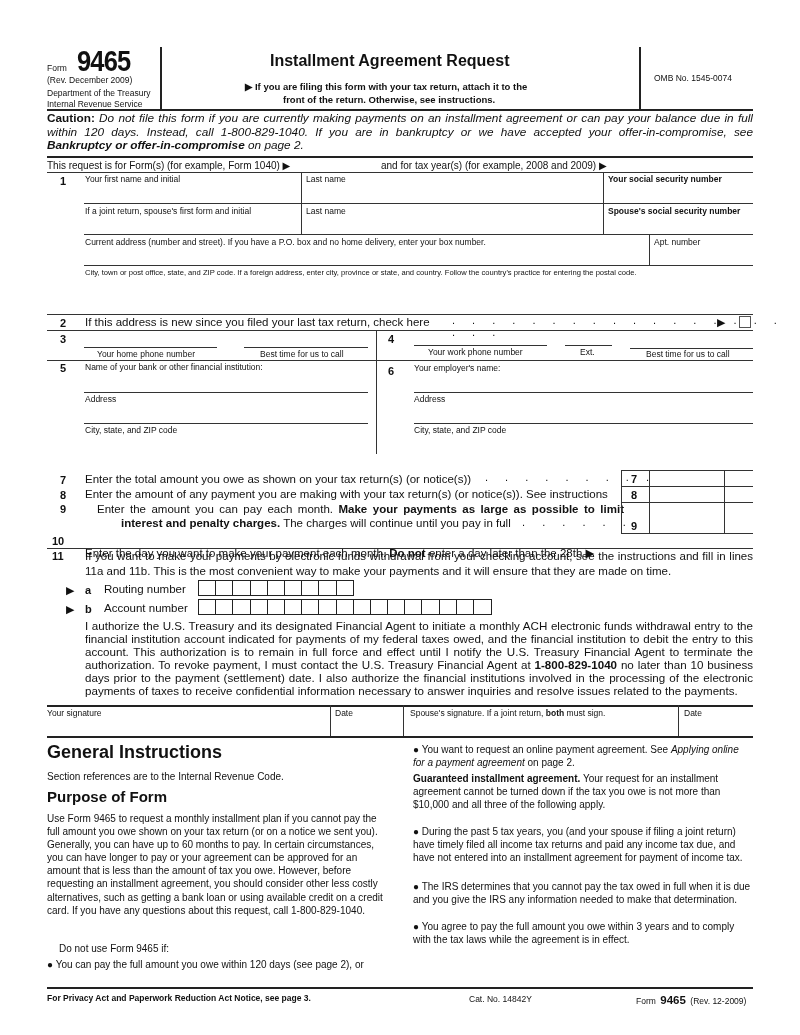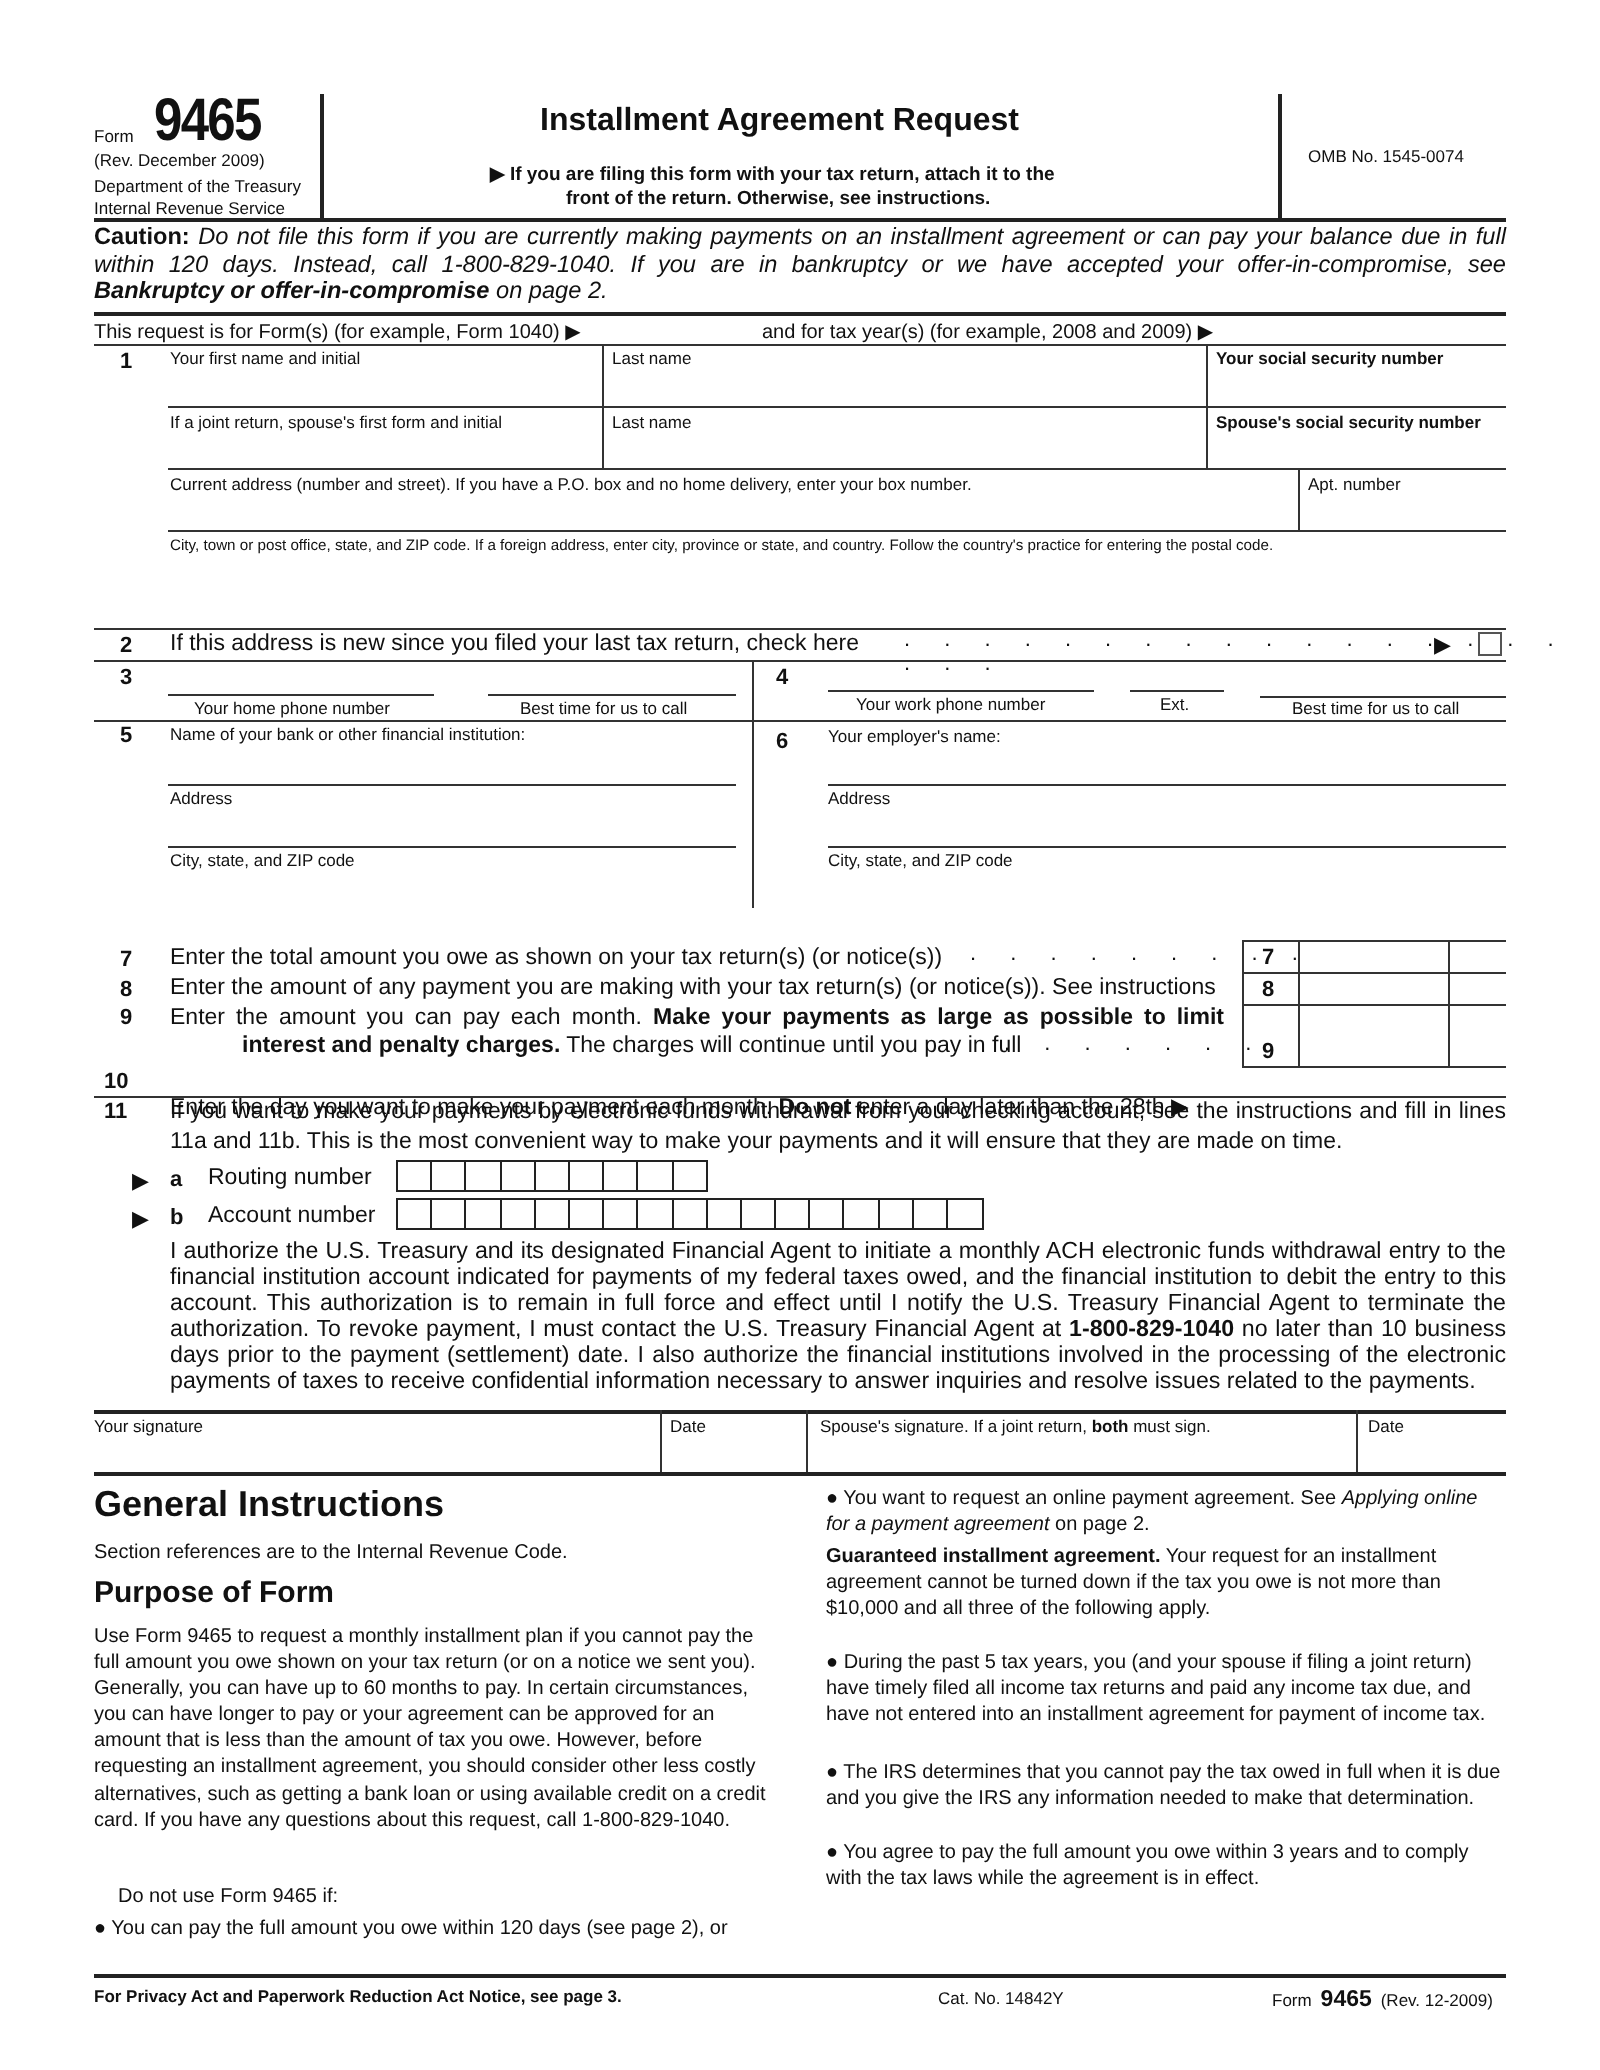--- a/index.html
+++ b/index.html
@@ -134,21 +134,21 @@
 <div class="field" style="left:414px;top:436px;width:339px;height:17px;"></div>
 
 <span class="abs num" style="left:60px;top:474px;">7</span>
 <span class="abs lbl" style="left:85px;top:473px;">Enter the total amount you owe as shown on your tax return(s) (or notice(s))</span>
 <span class="abs dots" style="left:485px;top:471px;">. . . . . . . . .</span>
 
 <span class="abs num" style="left:60px;top:489px;">8</span>
 <span class="abs lbl" style="left:85px;top:488px;">Enter the amount of any payment you are making with your tax return(s) (or notice(s)). See instructions</span>
 
 <span class="abs num" style="left:60px;top:503px;">9</span>
-<div class="abs lbl" style="left:85px;top:503px;width:527px;text-align:justify;text-align-last:justify;">
+<div class="abs lbl" style="left:97px;top:503px;width:527px;text-align:justify;text-align-last:justify;">
   <span>Enter the amount you can pay each month. </span><b>Make your payments as large as possible to limit</b>
 </div>
 <div class="abs lbl" style="left:85px;top:517px;margin-left:36px;">
   <b>interest and penalty charges.</b><span> The charges will continue until you pay in full</span>
 </div>
 <span class="abs dots" style="left:502px;top:516px;">. . . . . . .</span>
 
 <div class="hline" style="left:621px;top:470px;width:132px;"></div>
 <div class="hline" style="left:621px;top:486px;width:132px;"></div>
 <div class="hline" style="left:621px;top:502px;width:132px;"></div>

